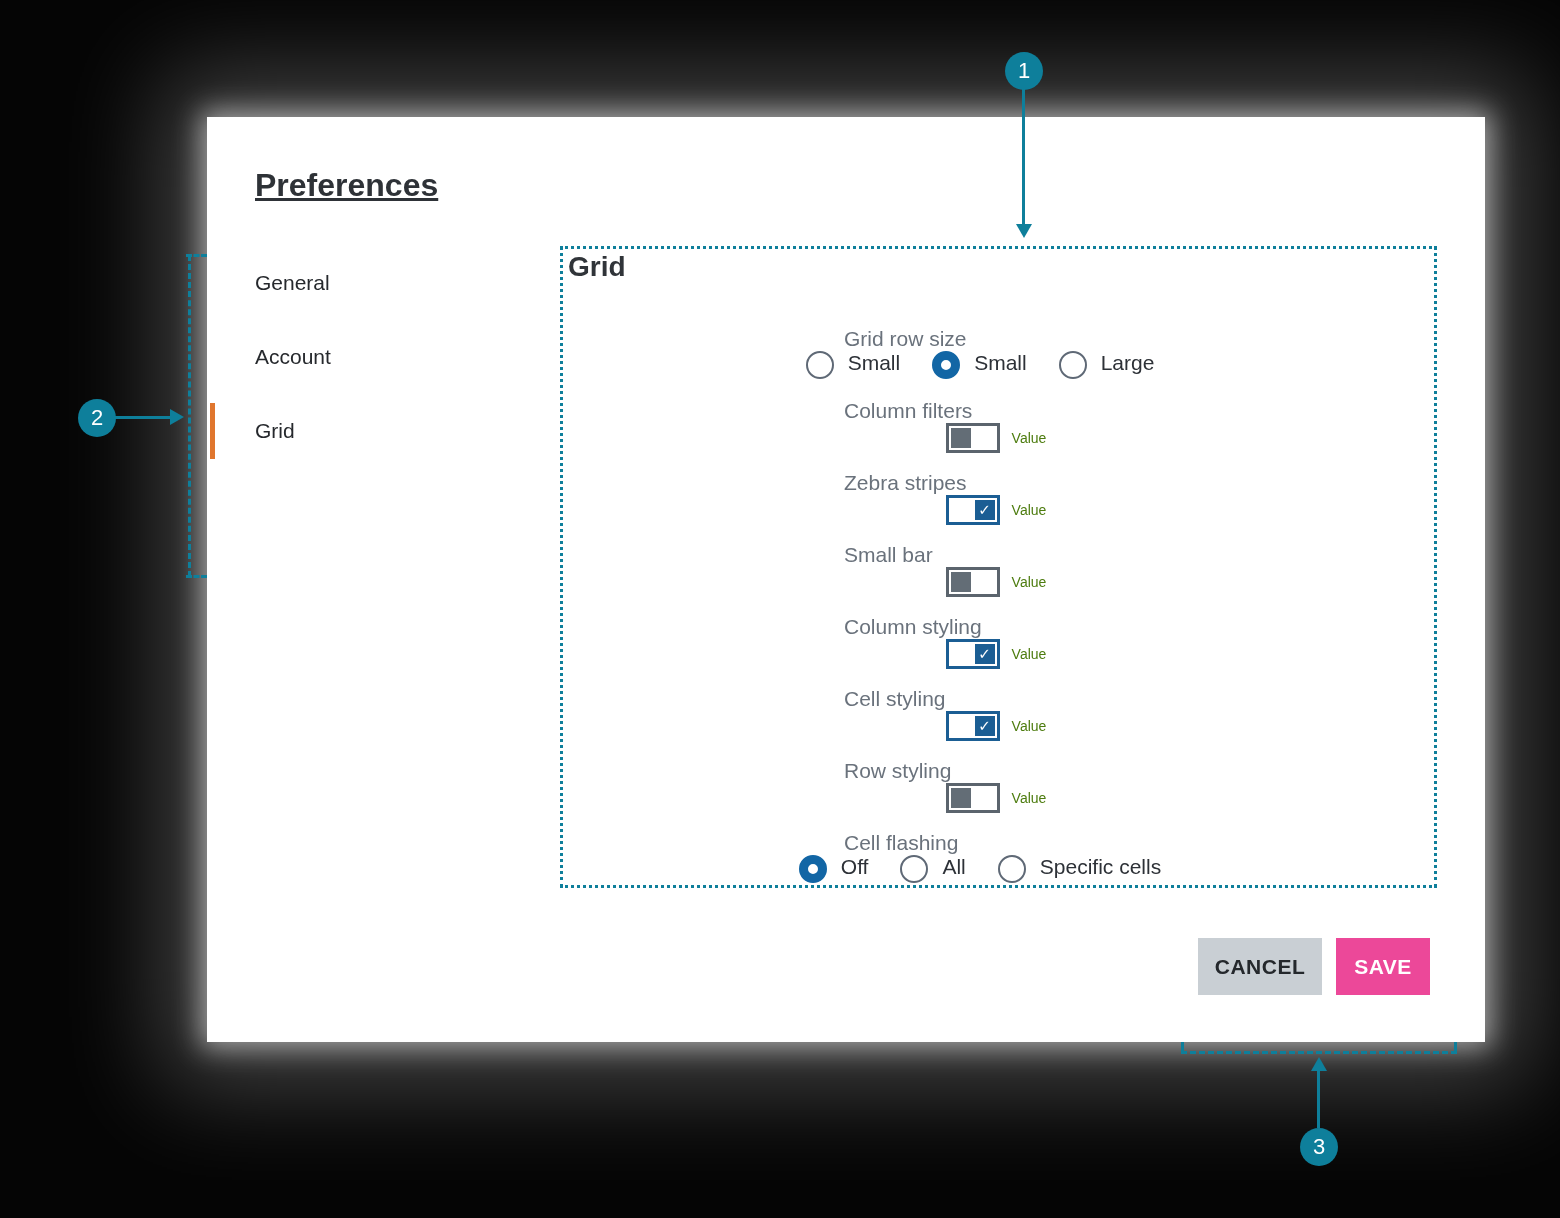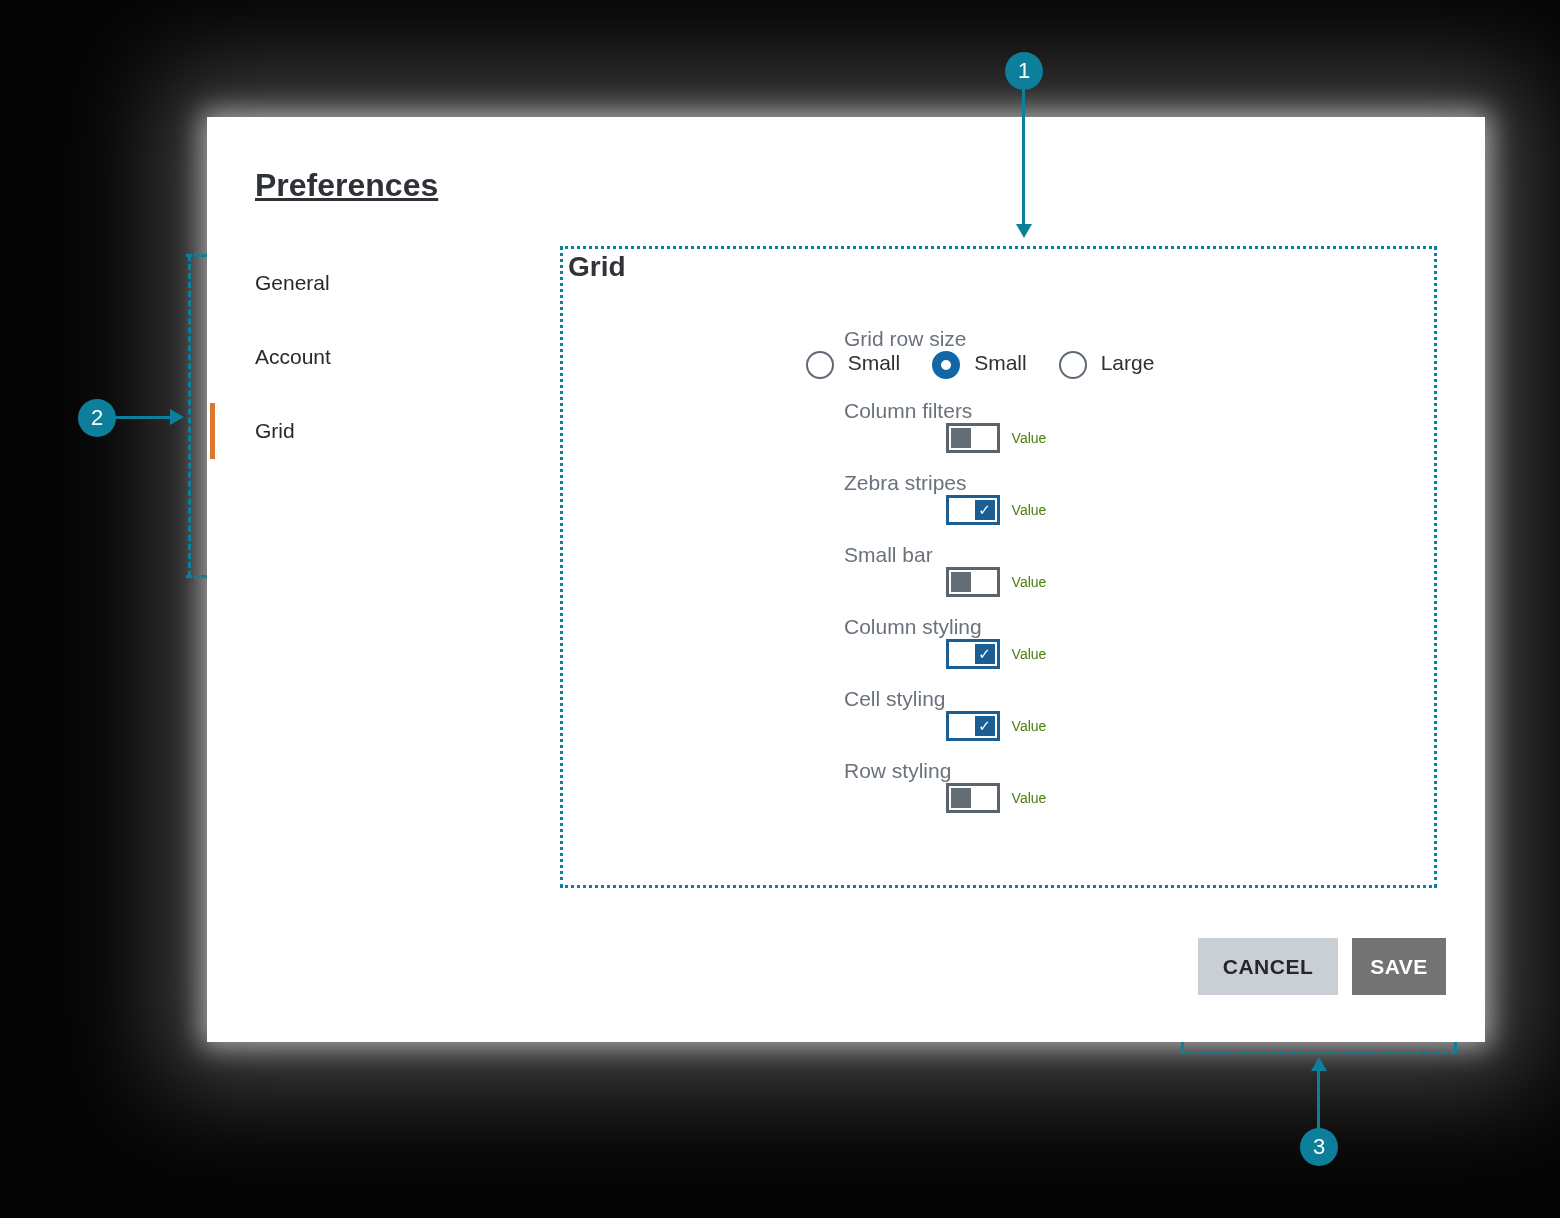--- a/index.html
+++ b/index.html
@@ -39,22 +39,22 @@
         display:flex;align-items:center;justify-content:center;color:#fff;font-size:15px;font-weight:700;}
   .toggle.on{border-color:#1b5e94;}
   .toggle.on .knob{left:auto;right:2px;background:#1b5e94;}
   .toggle:not(.on) .knob .chk{display:none;}
   .value-label{font-size:14px;color:#4d7c0f;margin-left:12px;}
 
   .footer{position:absolute;left:991px;top:821px;display:flex;gap:14px;}
   .btn{height:57px;display:flex;align-items:center;justify-content:center;
        font-size:21px;font-weight:600;letter-spacing:.5px;border:none;cursor:pointer;
        font-family:"Liberation Sans","DejaVu Sans",sans-serif;}
-  .btn-cancel{width:140px;background:#c9cfd4;color:#24282c;}
-  .btn-save{width:94px;background:#737373;color:#fff;}
+  .btn-cancel{width:124px;background:#c9cfd4;color:#24282c;}
+  .btn-save{width:94px;background:#ec4899;color:#fff;}
 
   
   .callout{position:absolute;width:38px;height:38px;border-radius:50%;background:#0e7f9b;z-index:4;
            display:flex;align-items:center;justify-content:center;color:#fff;font-size:22px;}
   .a-line{position:absolute;background:#0e7f9b;z-index:4;}
   .arrow-down{position:absolute;z-index:4;width:0;height:0;
       border-left:8px solid transparent;border-right:8px solid transparent;border-top:14px solid #0e7f9b;}
   .arrow-right{position:absolute;z-index:4;width:0;height:0;
       border-top:8px solid transparent;border-bottom:8px solid transparent;border-left:14px solid #0e7f9b;}
   .arrow-up{position:absolute;z-index:4;width:0;height:0;
@@ -165,20 +165,37 @@
           </div>
           <div class="row">
             <span class="row-label">Row styling</span>
             <div class="controls">
               <span class="toggle">
                 <span class="knob"></span>
               </span>
               <span class="value-label">Value</span>
             </div>
           </div>
+          <div class="row">
+            <span class="row-label">Cell flashing</span>
+            <div class="controls">
+              <span class="radio-opt">
+                <span class="radio checked"></span>
+                <span class="opt-label">Off</span>
+              </span>
+              <span class="radio-opt">
+                <span class="radio"></span>
+                <span class="opt-label">All</span>
+              </span>
+              <span class="radio-opt">
+                <span class="radio"></span>
+                <span class="opt-label">Specific cells</span>
+              </span>
+            </div>
+          </div>
         </div>
     </div>
 
     <div class="footer">
       <button class="btn btn-cancel">CANCEL</button>
       <button class="btn btn-save">SAVE</button>
     </div>
   </div>
 
   <div class="callout" style="left:1005px;top:52px;">1</div>

